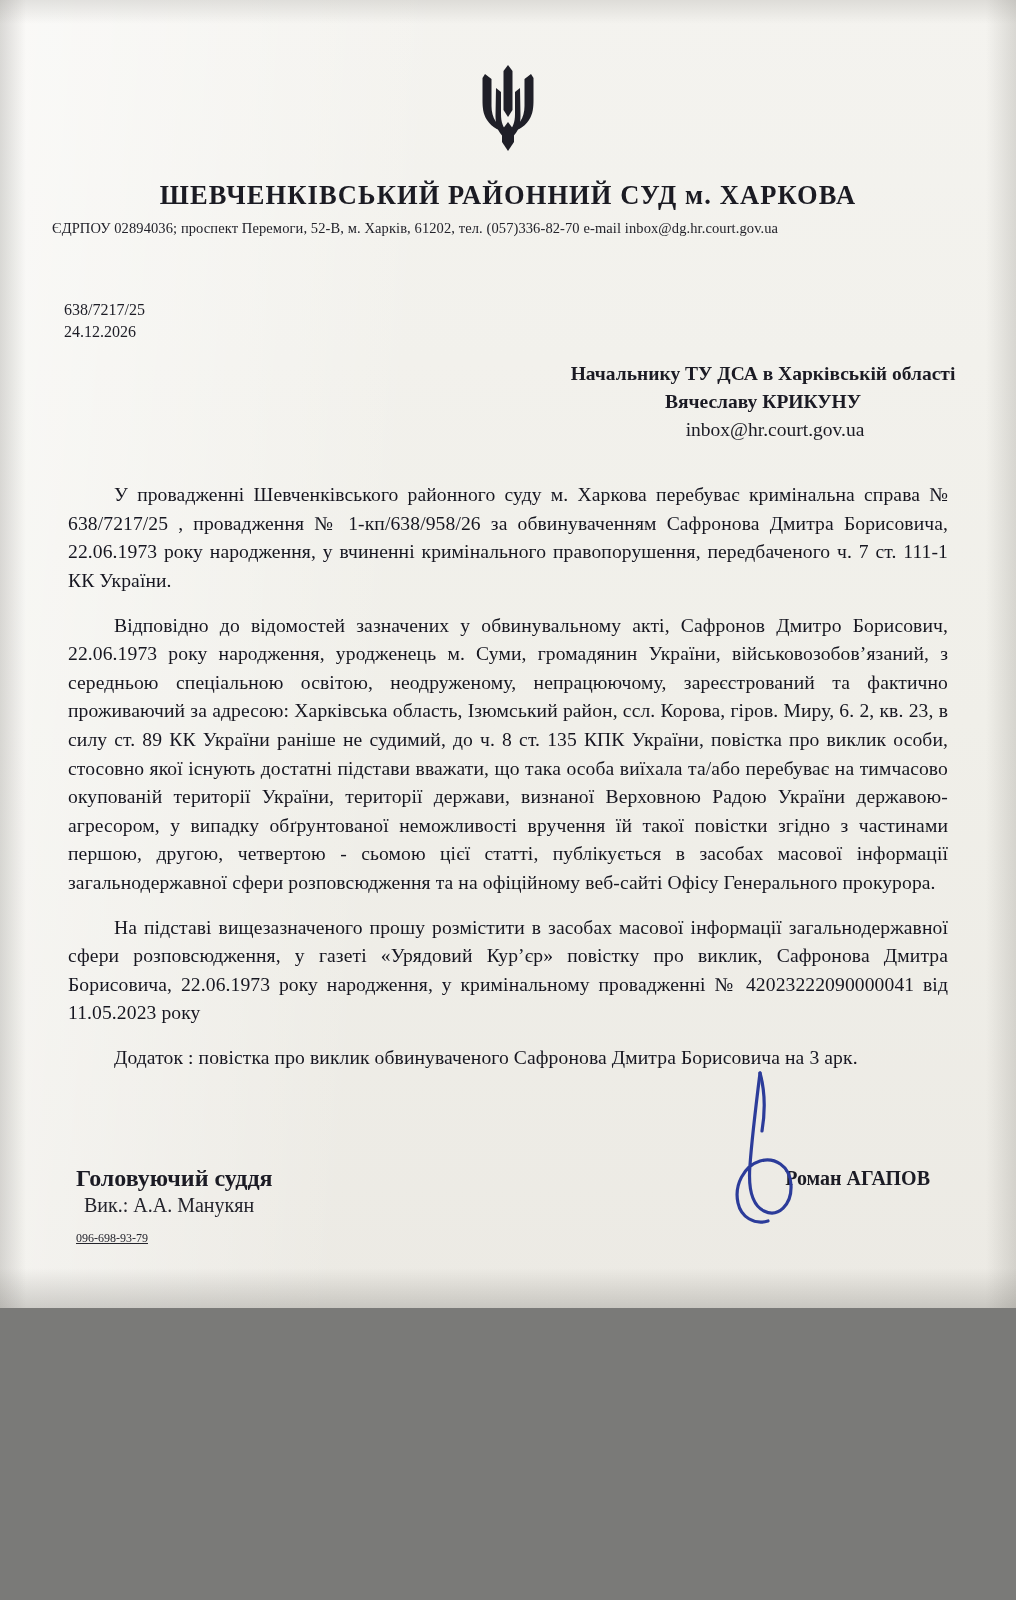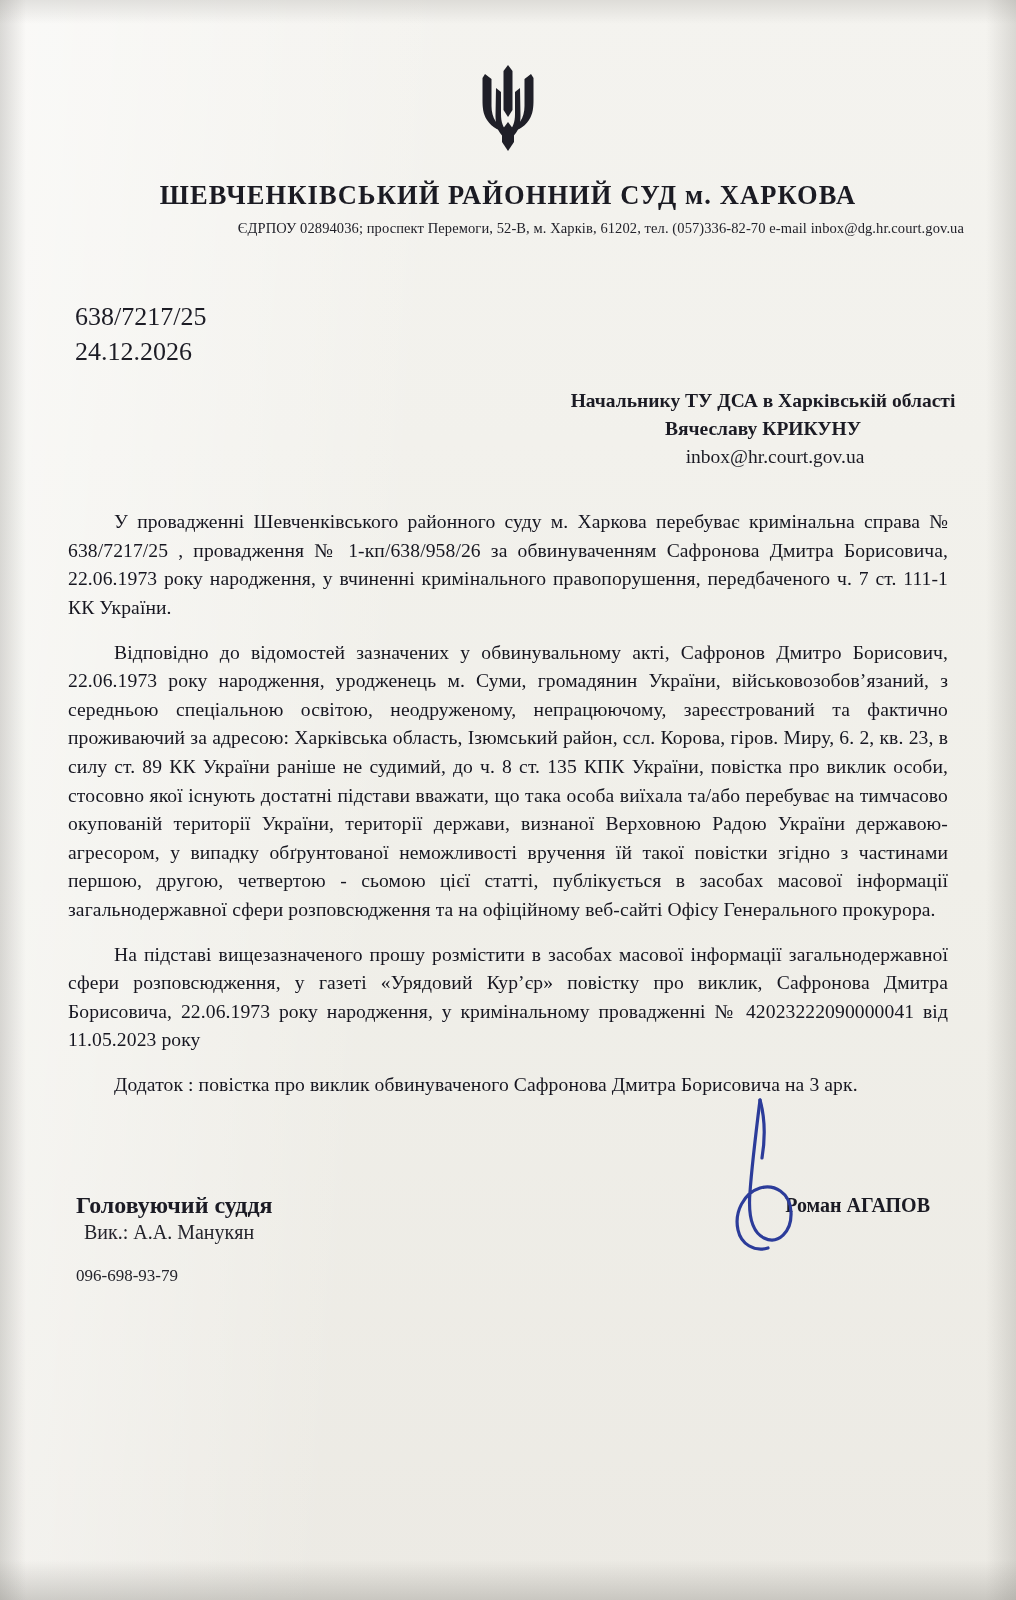--- a/index.html
+++ b/index.html
@@ -11,21 +11,21 @@
     width: 1016px;
     height: 1600px;
     overflow: hidden;
     font-family: "Liberation Serif", "DejaVu Serif", serif;
   }
 
   
   .page {
     position: relative;
     width: 1016px;
-    height: 1600px;
+    height: 1308px;
     background: #f2f1ed;
     background-image:
       linear-gradient(95deg, rgba(255,255,255,0.55) 0%, rgba(246,245,241,0.0) 40%),
       linear-gradient(180deg, #f4f3ef 0%, #f0efe9 55%, #eceae4 100%);
     box-sizing: border-box;
     overflow: hidden;
   }
   
   .page::before {
     content: "";
@@ -60,31 +60,31 @@
     text-align: center;
     font-family: "Liberation Serif", serif;
     font-weight: bold;
     font-size: 26.5px;
     letter-spacing: 1.1px;
     color: #1b1b23;
     white-space: nowrap;
   }
   .court-subtitle {
     margin-top: 9px;
-    text-align: right;
+    text-align: left;
     font-size: 14.5px;
     color: #22222a;
     letter-spacing: 0.1px;
   }
 
   
   .ref-block {
     margin-top: 62px;
-    margin-left: 23px;
-    font-size: 26px;
+    margin-left: 12px;
+    font-size: 16px;
     line-height: 1.35;
     color: #1d1d26;
   }
 
   
   .addressee {
     margin-top: 18px;
     margin-left: 510px;
     font-size: 19.5px;
     line-height: 1.42;
@@ -131,23 +131,24 @@
     font-size: 24px;
     color: #1b1b24;
   }
   .sign-exec {
     margin-top: 2px;
     font-size: 20px;
     color: #24242c;
     margin-left: 8px;
   }
   .sign-phone {
-    margin-top: 22px;
-    font-size: 17px;
+    margin-top: 14px;
+    font-size: 12px;
     color: #24242c;
+    text-decoration: underline;
   }
   .sign-name {
     font-weight: bold;
     font-size: 20px;
     color: #1b1b24;
     padding-right: 34px;
     padding-top: 2px;
   }
 
   

